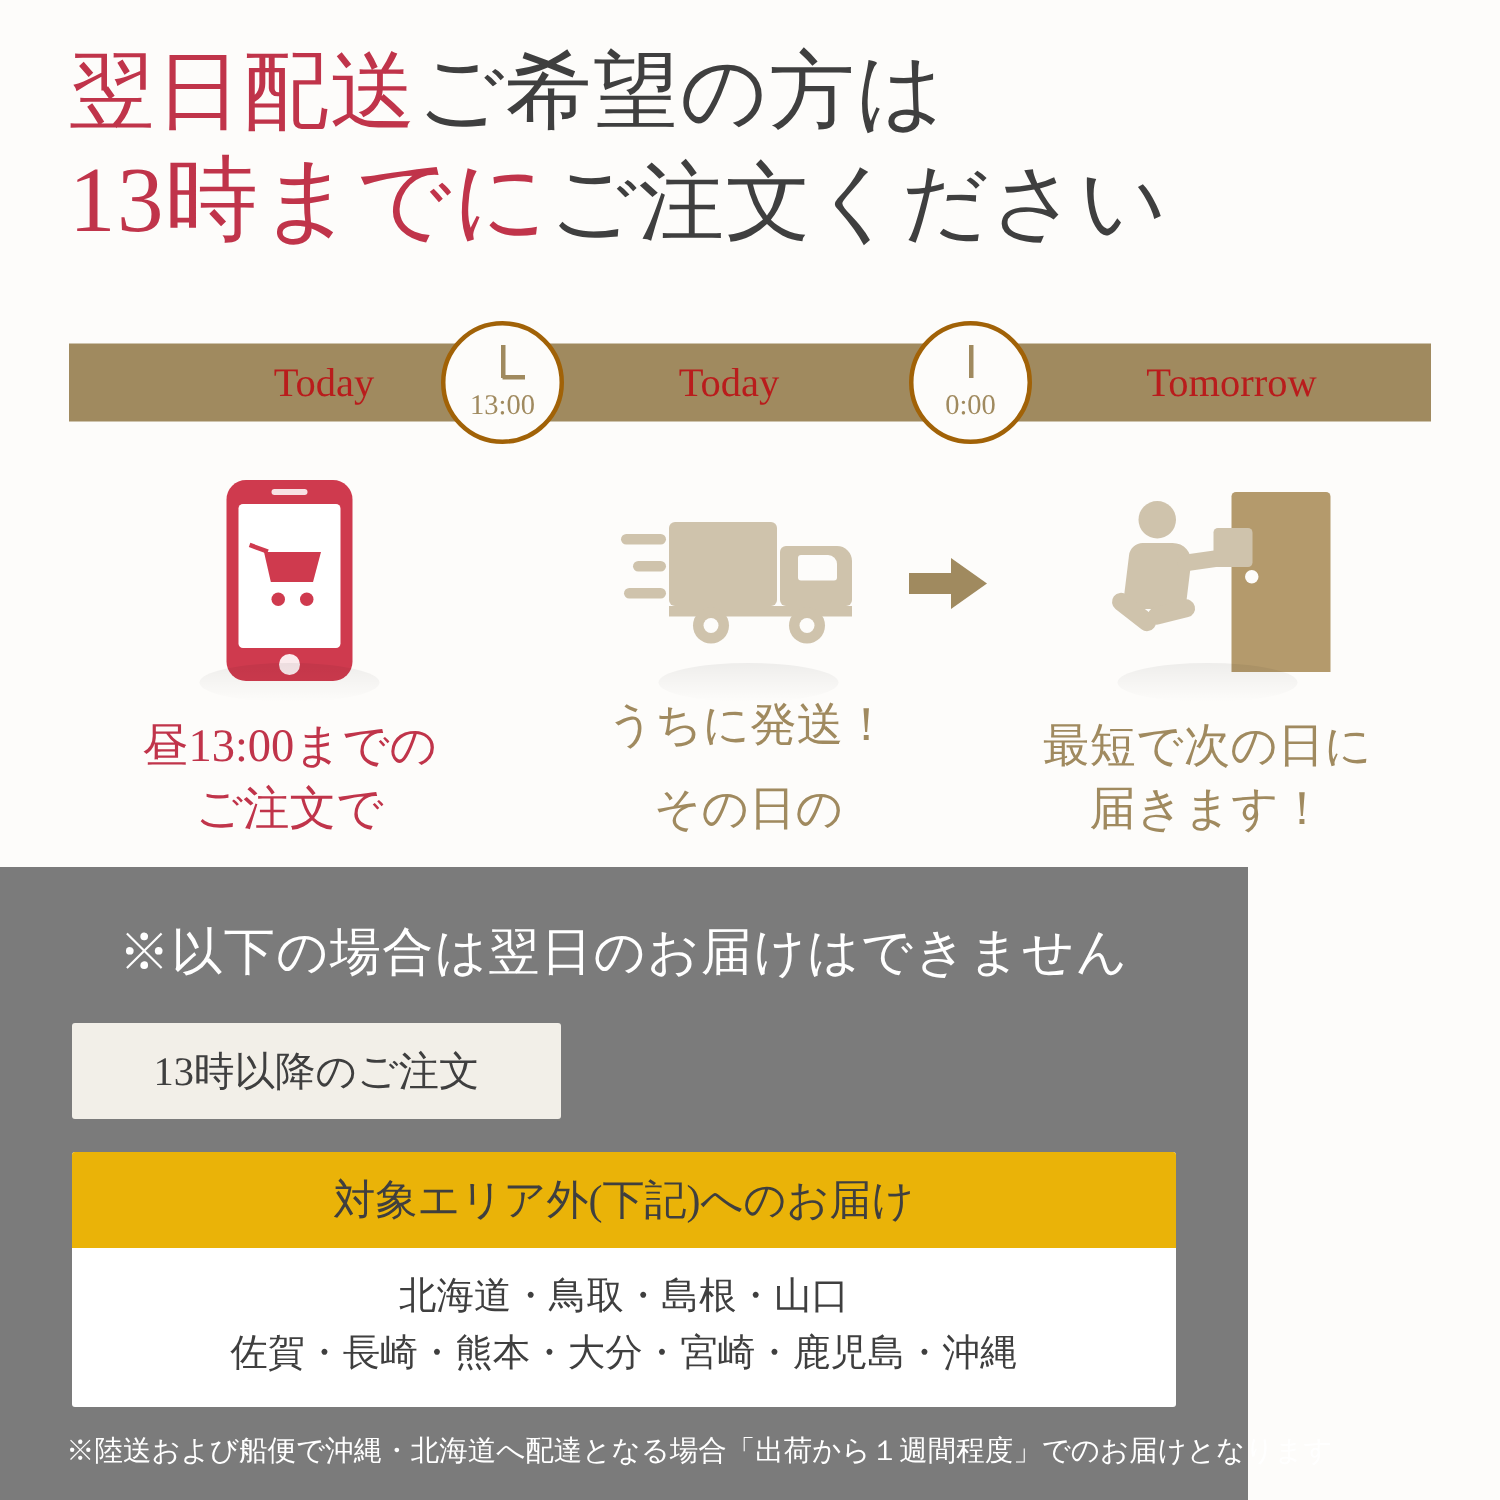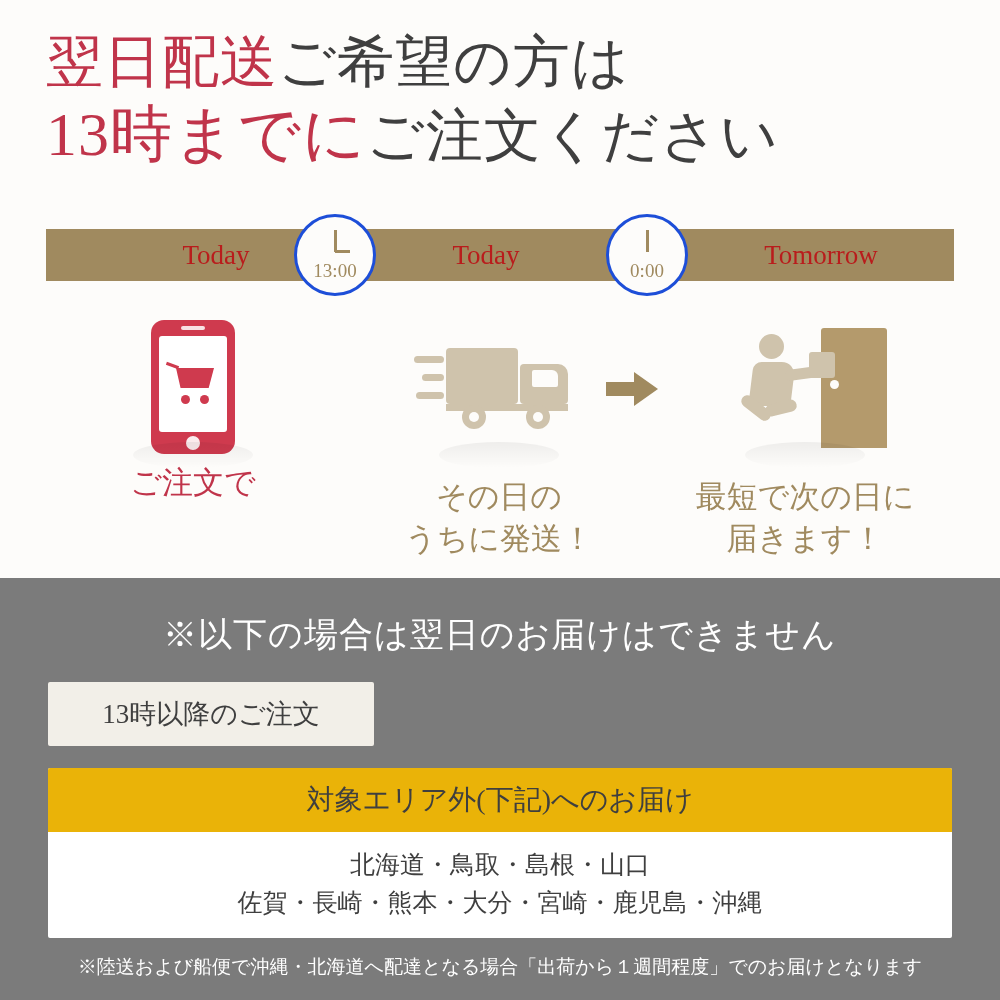--- a/index.html
+++ b/index.html
@@ -83,21 +83,21 @@
   .tl-label.c { left: 650px; width: 250px; }
 
   .tl-clock {
     position: absolute;
     top: 0;
     width: 82px;
     height: 82px;
     margin-top: -8px;
     border-radius: 50%;
     background: #fdfcfa;
-    border: 3px solid #1d4ed8;
+    border: 3px solid #a16207;
     box-sizing: border-box;
   }
   .tl-clock.one { left: 248px; }
   .tl-clock.two { left: 560px; }
   .tl-clock .hands {
     position: absolute;
     left: 0; right: 0; top: 11px;
     height: 30px;
   }
   .hand-v {
@@ -385,21 +385,21 @@
     width: 26px; height: 26px;
     background: #cfc3ac;
     border-radius: 3px;
   }
 
   
   .bottom {
     position: absolute;
     left: 0;
     top: 578px;
-    width: 1000px;
+    width: 832px;
     height: 422px;
     background: #7b7b7b;
   }
   .bottom-title {
     margin: 34px 0 0 0;
     text-align: center;
     font-family: "Liberation Serif", serif;
     font-size: 34px;
     color: #ffffff;
     letter-spacing: 1px;
@@ -502,40 +502,41 @@
             <div class="phone-home"></div>
             <div class="cart">
               <div class="handle"></div>
               <div class="body"></div>
               <div class="w1"></div>
               <div class="w2"></div>
             </div>
           </div>
           <div class="reflection"></div>
         </div>
+        <div class="step-text txt-red">昼13:00までの</div>
         <div class="step-text txt-red" style="margin-top:0">ご注文で</div>
       </div>
 
       <div class="step">
         <div class="step-art">
           <div class="truck">
             <div class="speed s1"></div>
             <div class="speed s2"></div>
             <div class="speed s3"></div>
             <div class="cargo"></div>
             <div class="cab"></div>
             <div class="cab-win"></div>
             <div class="base"></div>
             <div class="t-w1"></div>
             <div class="t-w2"></div>
           </div>
           <div class="reflection"></div>
         </div>
+        <div class="step-text txt-gold" style="margin-top:0">うちに発送！</div>
         <div class="step-text txt-gold">その日の</div>
-        <div class="step-text txt-gold" style="margin-top:0">うちに発送！</div>
       </div>
 
       <div class="step">
         <div class="step-art">
           <div class="door-art">
             <div class="door">
               <div class="knob"></div>
             </div>
             <div class="person-head"></div>
             <div class="person-body"></div>

